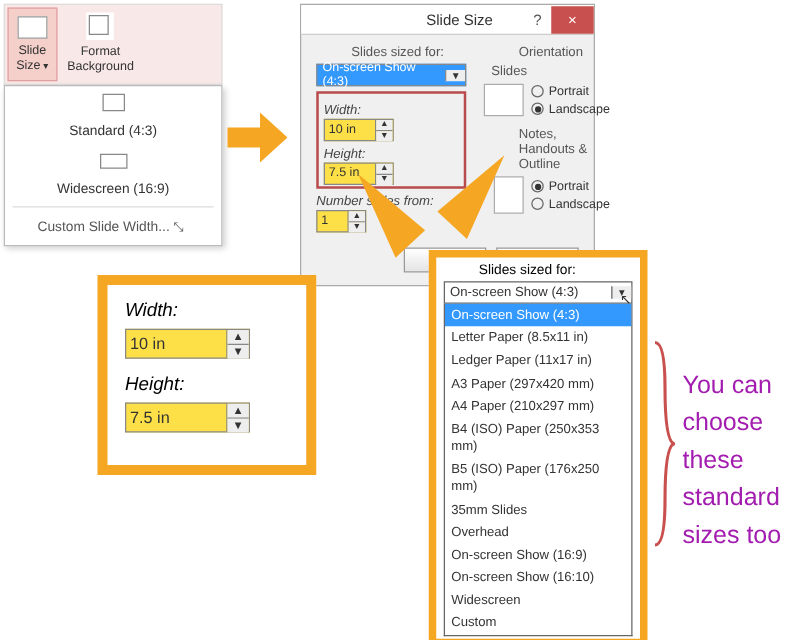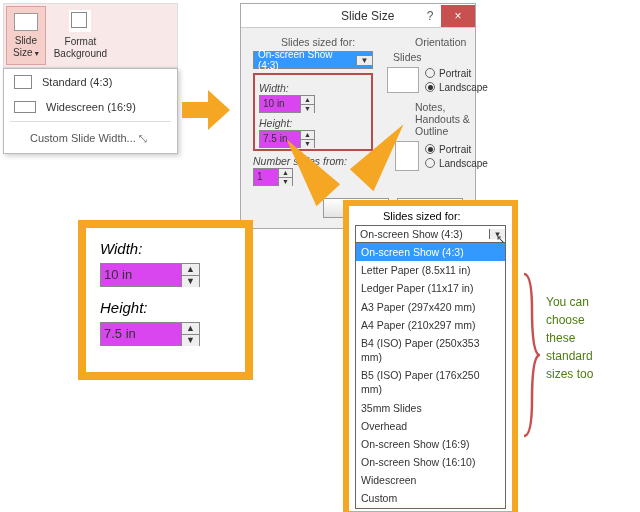--- a/index.html
+++ b/index.html
@@ -9,21 +9,21 @@
   .ribbon { position: absolute; left: 3px; top: 3px; width: 175px; height: 65px; background: #f9e8e8; border: 1px solid #ddd; display: flex; }
   .ribbon-item { text-align: center; padding: 4px 6px; font-size: 10px; line-height: 1.2; }
   .ribbon-item.active { background: #f5d0cb; border: 1px solid #e0a0a0; margin: 2px; }
   .ribbon-icon { width: 24px; height: 18px; margin: 2px auto 4px; border: 1px solid #999; background: #fff; position: relative; }
   .ribbon-icon.fmt { width: 22px; height: 22px; border: none; }
   .ribbon-icon.fmt::before { content:""; position:absolute; left:2px; top:2px; width:14px; height:14px; border:1px solid #888; background:#fff; }
   .chev { font-size: 8px; }
   
   
   .dropdown { position: absolute; left: 3px; top: 68px; width: 175px; background: #fff; border: 1px solid #bbb; box-shadow: 2px 2px 5px rgba(0,0,0,0.2); }
-  .dd-item { display: flex; align-items: center; padding: 6px 10px; gap: 10px; }
+  .dd-item { display: flex; align-items: center; padding: 6px 10px; gap: 10px; flex-direction: column; }
   .dd-icon { width: 18px; height: 14px; border: 1px solid #888; }
   .dd-sep { height: 1px; background: #ddd; margin: 2px 6px; }
   .dd-custom { padding: 8px 10px 8px 26px; color: #555; }
   .cursor-s { font-size: 10px; }
   
   
   .arrow { position: absolute; left: 182px; top: 90px; width: 50px; height: 40px; }
   .arrow-body { position:absolute; left:0; top:12px; width:28px; height:16px; background:#f5a623; }
   .arrow-head { position:absolute; left:26px; top:0; width:0; height:0; border-left:22px solid #f5a623; border-top:20px solid transparent; border-bottom:20px solid transparent; }
   
@@ -35,21 +35,21 @@
   .dlg-body { padding: 8px 12px 6px; display:flex; gap:14px; }
   .dlg-left { width: 130px; }
   .dlg-right { flex:1; }
   .sect-label { font-size: 10.5px; color: #555; margin-bottom: 3px; margin-left: 28px; }
   .combo { width: 120px; height: 18px; border:1px solid #888; background:linear-gradient(#fff,#e8e8e8); display:flex; align-items:center; }
   .combo.sel { background:#3399ff; color:#fff; }
   .combo-text { flex:1; padding:0 4px; font-size:10px; }
   .combo-btn { width:16px; text-align:center; font-size:8px; border-left:1px solid #888; background:#eee; color:#333; }
   .redbox { border: 2px solid #b84b4b; padding: 3px 4px 1px; margin-top: 4px; }
   .fld-label { font-size:10.5px; color:#444; margin-top:4px;font-style:italic; }
-  .spinner { display:flex; height:18px; width:56px; border:1px solid #888; background:#d946ef; margin-top:1px; }
+  .spinner { display:flex; height:18px; width:56px; border:1px solid #888; background:#fde047; margin-top:1px; }
   .spinner.sm { width:40px; }
   .spin-val { flex:1; padding:0 3px; font-size:10px; line-height:16px; }
   .spin-btns { width:14px; display:flex; flex-direction:column; border-left:1px solid #888; }
   .spin-btns span { flex:1; font-size:7px; text-align:center; line-height:8px; background:#eee; }
   .spin-btns span:first-child { border-bottom:1px solid #888; }
   .orient-group { margin-top: 2px; }
   .orient-row { display:flex; align-items:center; gap:6px; margin-top:4px;justify-content:flex-end; }
   .orient-thumb { width:32px; height:26px; border:1px solid #aaa; background:#fff; }
   .radios { display:flex; flex-direction:column; gap:3px; font-size:10px; }
   .radio { display:flex; align-items:center; gap:4px; }
@@ -76,21 +76,21 @@
   .lc-combo { width:100%; height:18px; border:1px solid #666; display:flex; align-items:center; margin-top:2px; }
   .lc-combo-text { flex:1; padding:0 4px; font-size:10.5px; }
   .lc-combo-btn { width:16px; text-align:center; font-size:9px; border-left:1px solid #666; background:#eee; position:relative; }
   .lc-list { border:1px solid #666; border-top:none; }
   .lc-item { padding:2px 5px; font-size:10.5px; line-height:1.35; }
   .lc-item.sel { background:#3399ff; color:#fff; }
   
   
   .brace { position:absolute; left:522px; top:270px; width:18px; height:170px; }
   .brace svg { width:100%; height:100%; }
-  .caption { position:absolute; left:546px; top:293px; font-size:12px; line-height:1.5; color:#4d7c0f; }
+  .caption { position:absolute; left:546px; top:293px; font-size:20px; line-height:1.5; color:#a21caf; }
 </style>
 </head>
 <body>
 
 <div class="ribbon">
   <div class="ribbon-item active">
     <div class="ribbon-icon"></div>
     <span>Slide</span><br>
     <span>Size</span><span class="chev"> ▾</span>
   </div>

